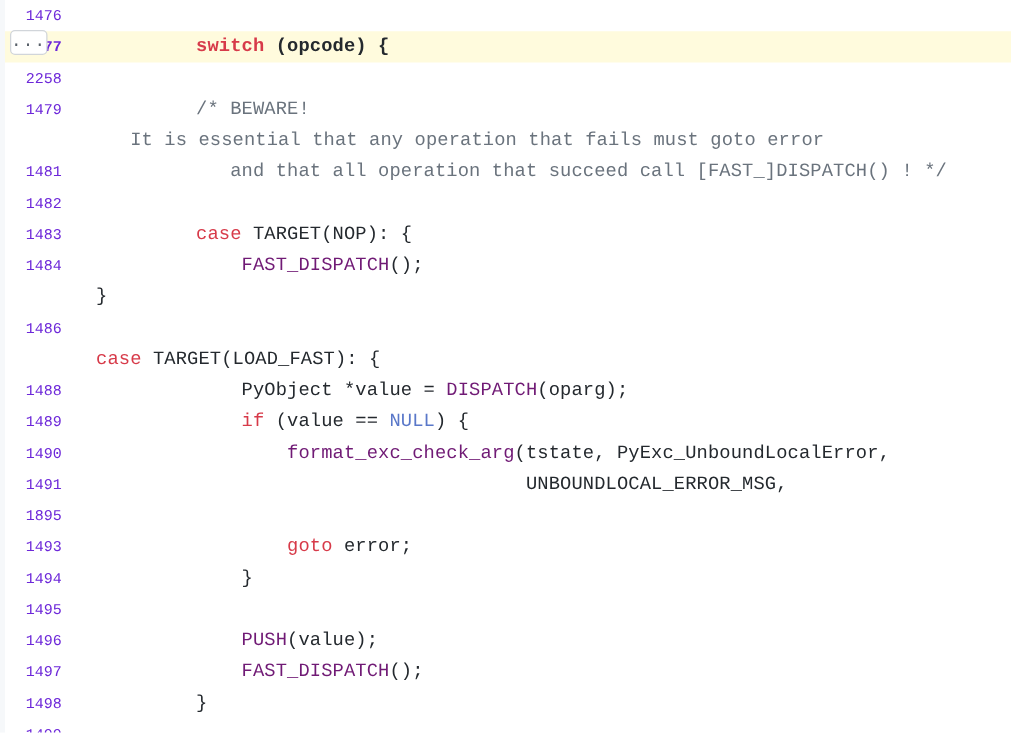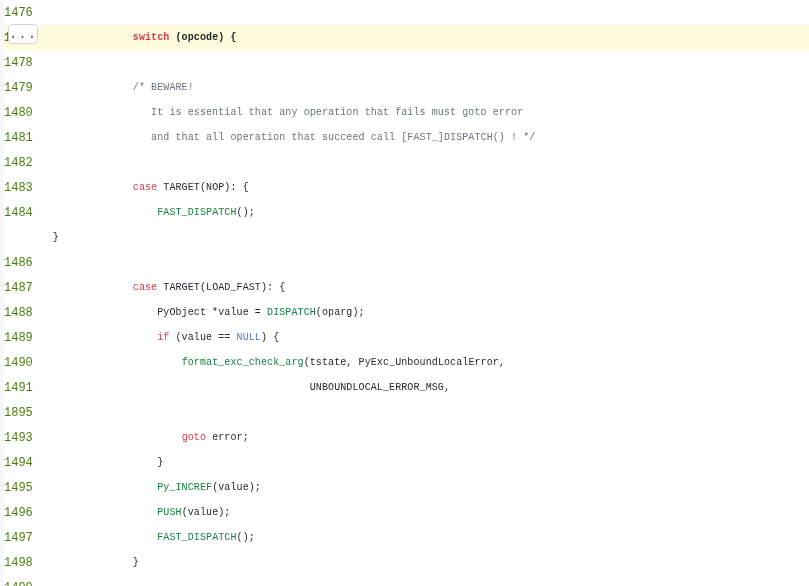--- a/index.html
+++ b/index.html
@@ -20,33 +20,33 @@
   }
   .code-line {
     display: flex;
     height: 25px;
     align-items: center;
   }
   .code-line.highlighted { background: #fffbdd; font-weight: bold; }
   .gutter {
     width: 80px;
     padding-right: 18px;
-    text-align: left;
-    color: #4d7c0f;
+    text-align: center;
+    color: #6d28d9;
     user-select: none;
     flex-shrink: 0;
   }
   .line-content {
     white-space: pre;
     padding-left: 0;
-    font-size: 10px;
+    font-size: 15px;
     letter-spacing: 0.1px;
   }
   .tok-k { color: #d73a49; }
-  .tok-fn { color: #15803d; }
+  .tok-fn { color: #701a75; }
   .tok-plain { color: #24292e; }
   .tok-cmt { color: #6a737d; }
   .tok-const { color: #5a78c9; }
 
   .more-btn {
     position: absolute;
     top: 24px;
     left: 8px;
     width: 30px;
     height: 20px;
@@ -70,29 +70,28 @@
 <div class="code-view" id="code-view">
     <div class="code-line">
       <div class="gutter">1476</div>
       <div class="line-content"></div>
     </div>
     <div class="code-line highlighted">
       <div class="gutter">1477</div>
       <div class="line-content"><span class="tok-plain">        </span><span class="tok-k">switch</span><span class="tok-plain"> (opcode) {</span></div>
     </div>
     <div class="code-line">
-      <div class="gutter">1478</div>
+      <div class="gutter">2258</div>
       <div class="line-content"></div>
     </div>
     <div class="code-line">
       <div class="gutter">1479</div>
       <div class="line-content"><span class="tok-plain">        </span><span class="tok-cmt">/* BEWARE!</span></div>
     </div>
     <div class="code-line">
-      <div class="gutter">1480</div>
       <div class="line-content"><span class="tok-cmt">           It is essential that any operation that fails must goto error</span></div>
     </div>
     <div class="code-line">
       <div class="gutter">1481</div>
       <div class="line-content"><span class="tok-cmt">           and that all operation that succeed call [FAST_]DISPATCH() ! */</span></div>
     </div>
     <div class="code-line">
       <div class="gutter">1482</div>
       <div class="line-content"></div>
     </div>
@@ -105,21 +104,20 @@
       <div class="line-content"><span class="tok-plain">            </span><span class="tok-fn">FAST_DISPATCH</span><span class="tok-plain">();</span></div>
     </div>
     <div class="code-line">
       <div class="line-content"><span class="tok-plain">        }</span></div>
     </div>
     <div class="code-line">
       <div class="gutter">1486</div>
       <div class="line-content"></div>
     </div>
     <div class="code-line">
-      <div class="gutter">1487</div>
       <div class="line-content"><span class="tok-plain">        </span><span class="tok-k">case</span><span class="tok-plain"> TARGET(LOAD_FAST): {</span></div>
     </div>
     <div class="code-line">
       <div class="gutter">1488</div>
       <div class="line-content"><span class="tok-plain">            PyObject *value = </span><span class="tok-fn">DISPATCH</span><span class="tok-plain">(oparg);</span></div>
     </div>
     <div class="code-line">
       <div class="gutter">1489</div>
       <div class="line-content"><span class="tok-plain">            </span><span class="tok-k">if</span><span class="tok-plain"> (value == </span><span class="tok-const">NULL</span><span class="tok-plain">) {</span></div>
     </div>
@@ -137,21 +135,20 @@
     <div class="code-line">
       <div class="gutter">1493</div>
       <div class="line-content"><span class="tok-plain">                </span><span class="tok-k">goto</span><span class="tok-plain"> error;</span></div>
     </div>
     <div class="code-line">
       <div class="gutter">1494</div>
       <div class="line-content"><span class="tok-plain">            }</span></div>
     </div>
     <div class="code-line">
       <div class="gutter">1495</div>
-      <div class="line-content"><span class="tok-plain">            </span><span class="tok-fn">Py_INCREF</span><span class="tok-plain">(value);</span></div>
     </div>
     <div class="code-line">
       <div class="gutter">1496</div>
       <div class="line-content"><span class="tok-plain">            </span><span class="tok-fn">PUSH</span><span class="tok-plain">(value);</span></div>
     </div>
     <div class="code-line">
       <div class="gutter">1497</div>
       <div class="line-content"><span class="tok-plain">            </span><span class="tok-fn">FAST_DISPATCH</span><span class="tok-plain">();</span></div>
     </div>
     <div class="code-line">

